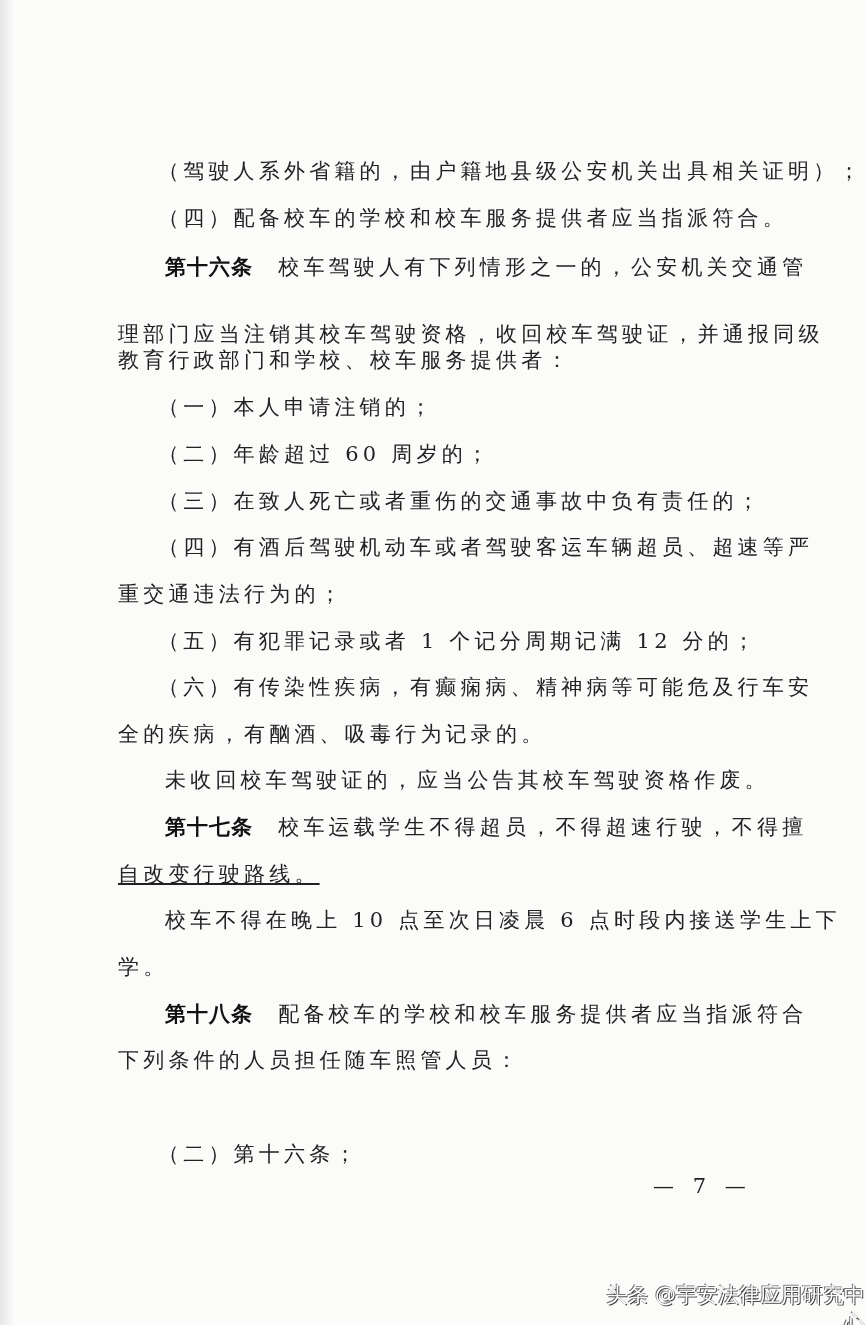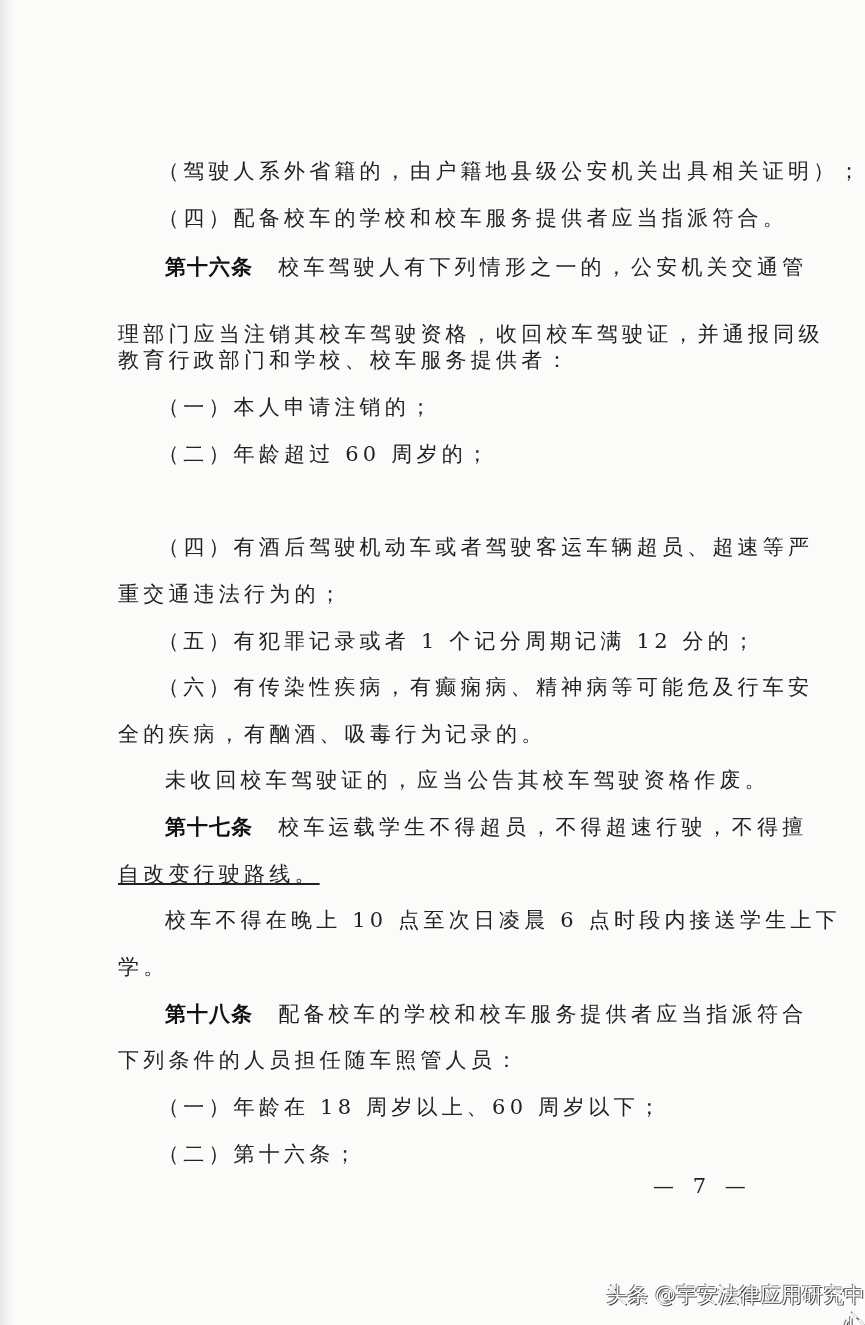--- a/index.html
+++ b/index.html
@@ -25,30 +25,30 @@
 <div class="page">
   <div class="edge-left"></div>
 
   <div class="line" style="left:158px;top:157px;"><span>（驾驶人系外省籍的，由户籍地县级公安机关出具相关证明）；</span></div>
   <div class="line" style="left:158px;top:204px;"><span>（四）配备校车的学校和校车服务提供者应当指派符合。</span></div>
   <div class="line" style="left:165px;top:253px;"><span class="bold">第十六条</span><span>　校车驾驶人有下列情形之一的，公安机关交通管</span></div>
   <div class="line" style="left:118px;top:300px;margin-top:20px;"><span>理部门应当注销其校车驾驶资格，收回校车驾驶证，并通报同级</span></div>
   <div class="line" style="left:118px;top:346px;"><span>教育行政部门和学校、校车服务提供者：</span></div>
   <div class="line" style="left:158px;top:393px;"><span>（一）本人申请注销的；</span></div>
   <div class="line" style="left:158px;top:440px;"><span>（二）年龄超过 60 周岁的；</span></div>
+  <div class="line" style="left:158px;top:487px;"><span>（三）在致人死亡或者重伤的交通事故中负有责任的；</span></div>
   <div class="line" style="left:158px;top:533px;"><span>（四）有酒后驾驶机动车或者驾驶客运车辆超员、超速等严</span></div>
   <div class="line" style="left:118px;top:580px;"><span>重交通违法行为的；</span></div>
   <div class="line" style="left:158px;top:627px;"><span>（五）有犯罪记录或者 1 个记分周期记满 12 分的；</span></div>
   <div class="line" style="left:158px;top:673px;"><span>（六）有传染性疾病，有癫痫病、精神病等可能危及行车安</span></div>
   <div class="line" style="left:118px;top:720px;"><span>全的疾病，有酗酒、吸毒行为记录的。</span></div>
   <div class="line" style="left:165px;top:766px;"><span>未收回校车驾驶证的，应当公告其校车驾驶资格作废。</span></div>
   <div class="line" style="left:165px;top:813px;"><span class="bold">第十七条</span><span>　校车运载学生不得超员，不得超速行驶，不得擅</span></div>
   <div class="line" style="left:118px;top:860px;text-decoration:underline;"><span>自改变行驶路线。</span></div>
   <div class="line" style="left:165px;top:906px;"><span>校车不得在晚上 10 点至次日凌晨 6 点时段内接送学生上下</span></div>
   <div class="line" style="left:118px;top:953px;"><span>学。</span></div>
   <div class="line" style="left:165px;top:1000px;"><span class="bold">第十八条</span><span>　配备校车的学校和校车服务提供者应当指派符合</span></div>
   <div class="line" style="left:118px;top:1046px;"><span>下列条件的人员担任随车照管人员：</span></div>
-  <div class="line" style="left:158px;top:1093px;"><span>（一）年龄在 18 周岁以上、60 周岁以下；</span></div>
   <div class="line" style="left:158px;top:1140px;"><span>（二）第十六条；</span></div>
 
   <div class="pageno">— 7 —</div>
   <div class="watermark">头条 @宇安法律应用研究中心</div>
 </div>
 
 </body></html>

